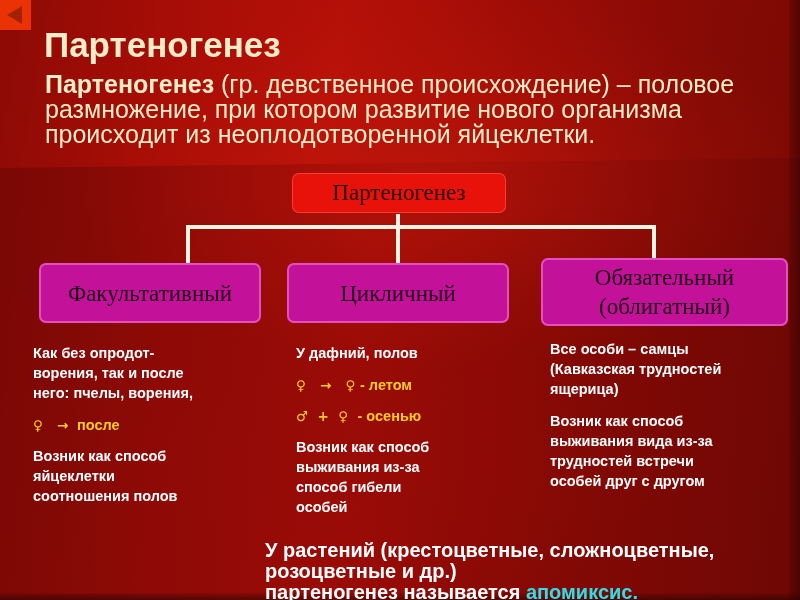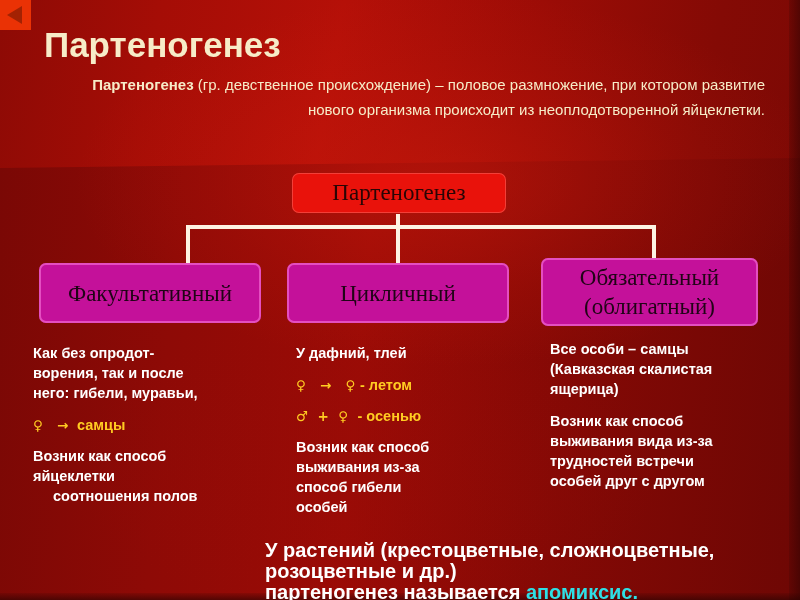--- a/index.html
+++ b/index.html
@@ -81,24 +81,23 @@
     font-weight: bold;
     color: #f7ecc8;
     letter-spacing: 0px;
     white-space: nowrap;
   }
   .subtitle {
     position: absolute;
     left: 45px;
     top: 72px;
     width: 720px;
-    font-size: 15px;
+    font-size: 25px;
     line-height: 25px;
     color: #f7ecc8;
-    text-align: right;
   }
   .subtitle b { font-weight: bold; }
 
   
   .line {
     position: absolute;
     background: #fdf3e3;
   }
 
   
@@ -192,57 +191,57 @@
   </div>
 
   <div class="box box-branch" style="left:39px; top:263px; width:222px; height:60px;">
     <span>Факультативный</span>
   </div>
 
   <div class="box box-branch" style="left:287px; top:263px; width:222px; height:60px;text-align:right;">
     <span>Цикличный</span>
   </div>
 
-  <div class="box box-branch" style="left:541px; top:258px; width:217px; height:68px; white-space:pre-line;">
+  <div class="box box-branch" style="left:541px; top:258px; width:247px; height:68px; white-space:pre-line;">
     <span>Обязательный
 (облигатный)</span>
   </div>
 
   <div class="col" style="left:33px; top:343px; width:230px;">
       <p class="blk">
         <span style="display: block;">Как без опродот-</span>
         <span style="display: block;">ворения, так и после</span>
-        <span style="display: block;">него: гибели, муравьи,</span>
-      </p>
-      <span class="sym-row"><span class="sym">♀   → </span><span class="gold"> самцы</span></span>
+        <span style="display: block;">него: пчелы, ворения,</span>
+      </p>
+      <span class="sym-row"><span class="sym">♀   → </span><span class="gold"> после</span></span>
       <p class="blk">
         <span style="display: block;">Возник как способ</span>
         <span style="display: block;">яйцеклетки</span>
-        <span style="display: block; margin-left: 20px;">соотношения полов</span>
+        <span style="display: block;">соотношения полов</span>
       </p>
     </div>
 
   <div class="col" style="left:296px; top:343px; width:235px;">
       <p class="blk">
-        <span style="display: block;">У дафний, тлей</span>
+        <span style="display: block;">У дафний, полов</span>
       </p>
       <span class="sym-row"><span class="sym">♀   →   ♀ </span><span class="gold">- летом</span></span>
       <span class="sym-row"><span class="sym">♂  +  ♀  </span><span class="gold">- осенью</span></span>
       <p class="blk">
         <span style="display: block;">Возник  как способ</span>
         <span style="display: block;">выживания из-за</span>
         <span style="display: block;">способ гибели</span>
         <span style="display: block;">особей</span>
       </p>
     </div>
 
   <div class="col" style="left:550px; top:339px; width:240px;">
       <p class="blk">
         <span style="display: block;">Все особи – самцы</span>
-        <span style="display: block;">(Кавказская скалистая</span>
+        <span style="display: block;">(Кавказская трудностей</span>
         <span style="display: block;">ящерица)</span>
       </p>
       <p class="blk">
         <span style="display: block;">Возник как способ</span>
         <span style="display: block;">выживания вида из-за</span>
         <span style="display: block;">трудностей  встречи</span>
         <span style="display: block;">особей друг с другом</span>
       </p>
     </div>
 

